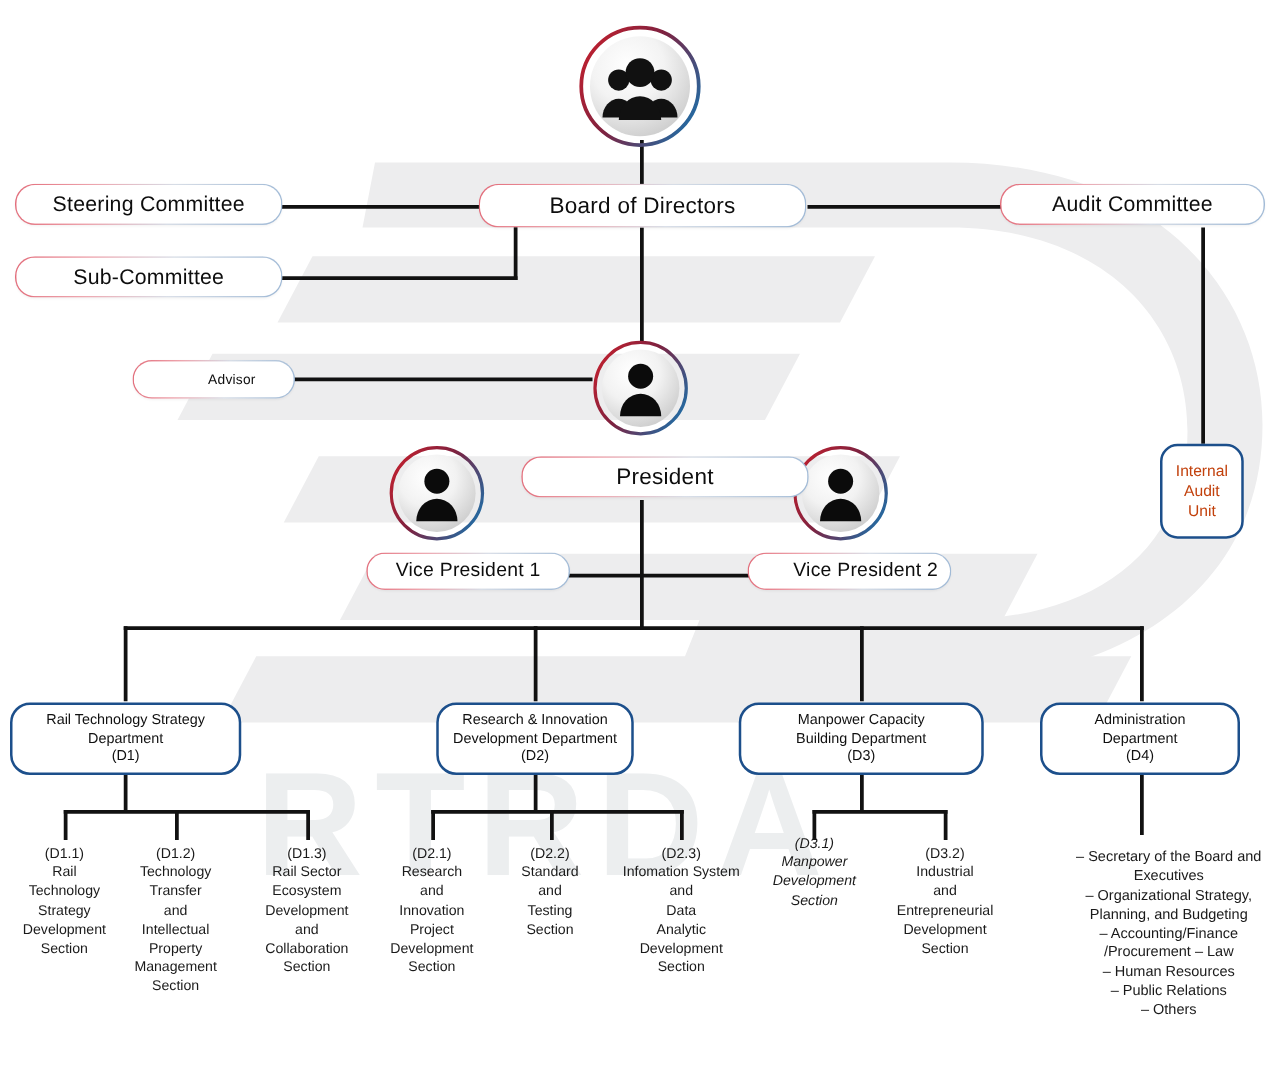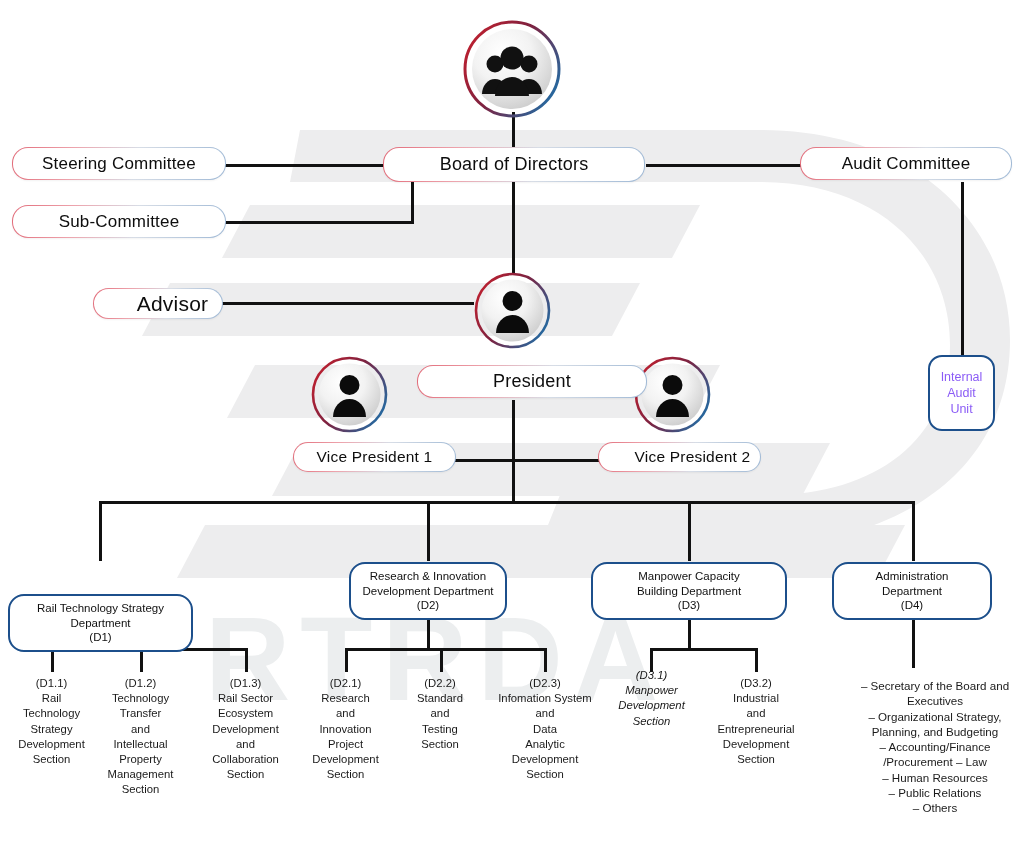--- a/index.html
+++ b/index.html
@@ -64,21 +64,21 @@
     position:absolute;
     box-sizing:border-box;
     border:2px solid #1c4f8b;
     border-radius:14px;
     background:#ffffff;
     display:flex;
     flex-direction:column;
     align-items:center;
     justify-content:center;
     text-align:center;
-    color:#8b5cf6;
+    color:#c2410c;
     font-size:12.5px;
     line-height:16px;
   }
 
   
   .av{position:absolute;}
   .av svg{display:block;}
 
   
   .leaf{
@@ -245,21 +245,21 @@
   </div>
 
   <div class="pill" style="left:383px;top:147px;width:262px;height:35px;font-size:18px;">
     <span class="txt">Board of Directors</span>
   </div>
 
   <div class="pill" style="left:800px;top:147px;width:212px;height:33px;font-size:17px;">
     <span class="txt">Audit Committee</span>
   </div>
 
-  <div class="pill" style="left:93px;top:288px;width:130px;height:31px;font-size:21px;padding-left:39px;">
+  <div class="pill" style="left:106px;top:288px;width:130px;height:31px;font-size:11px;padding-left:39px;">
     <span class="txt">Advisor</span>
   </div>
 
   <div class="pill" style="left:417px;top:365px;width:230px;height:33px;font-size:18px;">
     <span class="txt">President</span>
   </div>
 
   <div class="pill" style="left:265px;top:442px;width:163px;height:30px;font-size:15.5px;margin-left:28px;">
     <span class="txt">Vice President 1</span>
   </div>
@@ -267,21 +267,21 @@
   <div class="pill" style="left:598px;top:442px;width:163px;height:30px;font-size:15.5px;padding-left:36px;">
     <span class="txt">Vice President 2</span>
   </div>
 
   <div class="iau" style="left:928px;top:355px;width:67px;height:76px;">
     <span>Internal</span>
     <span>Audit</span>
     <span>Unit</span>
   </div>
 
-  <div class="dept" style="left:8px;top:562px;width:185px;height:58px;margin-top:32px;">
+  <div class="dept" style="left:8px;top:562px;width:185px;height:58px;">
     <span>Rail Technology Strategy</span>
     <span>Department</span>
     <span>(D1)</span>
   </div>
 
   <div class="dept" style="left:349px;top:562px;width:158px;height:58px;">
     <span>Research &amp; Innovation</span>
     <span>Development Department</span>
     <span>(D2)</span>
   </div>

